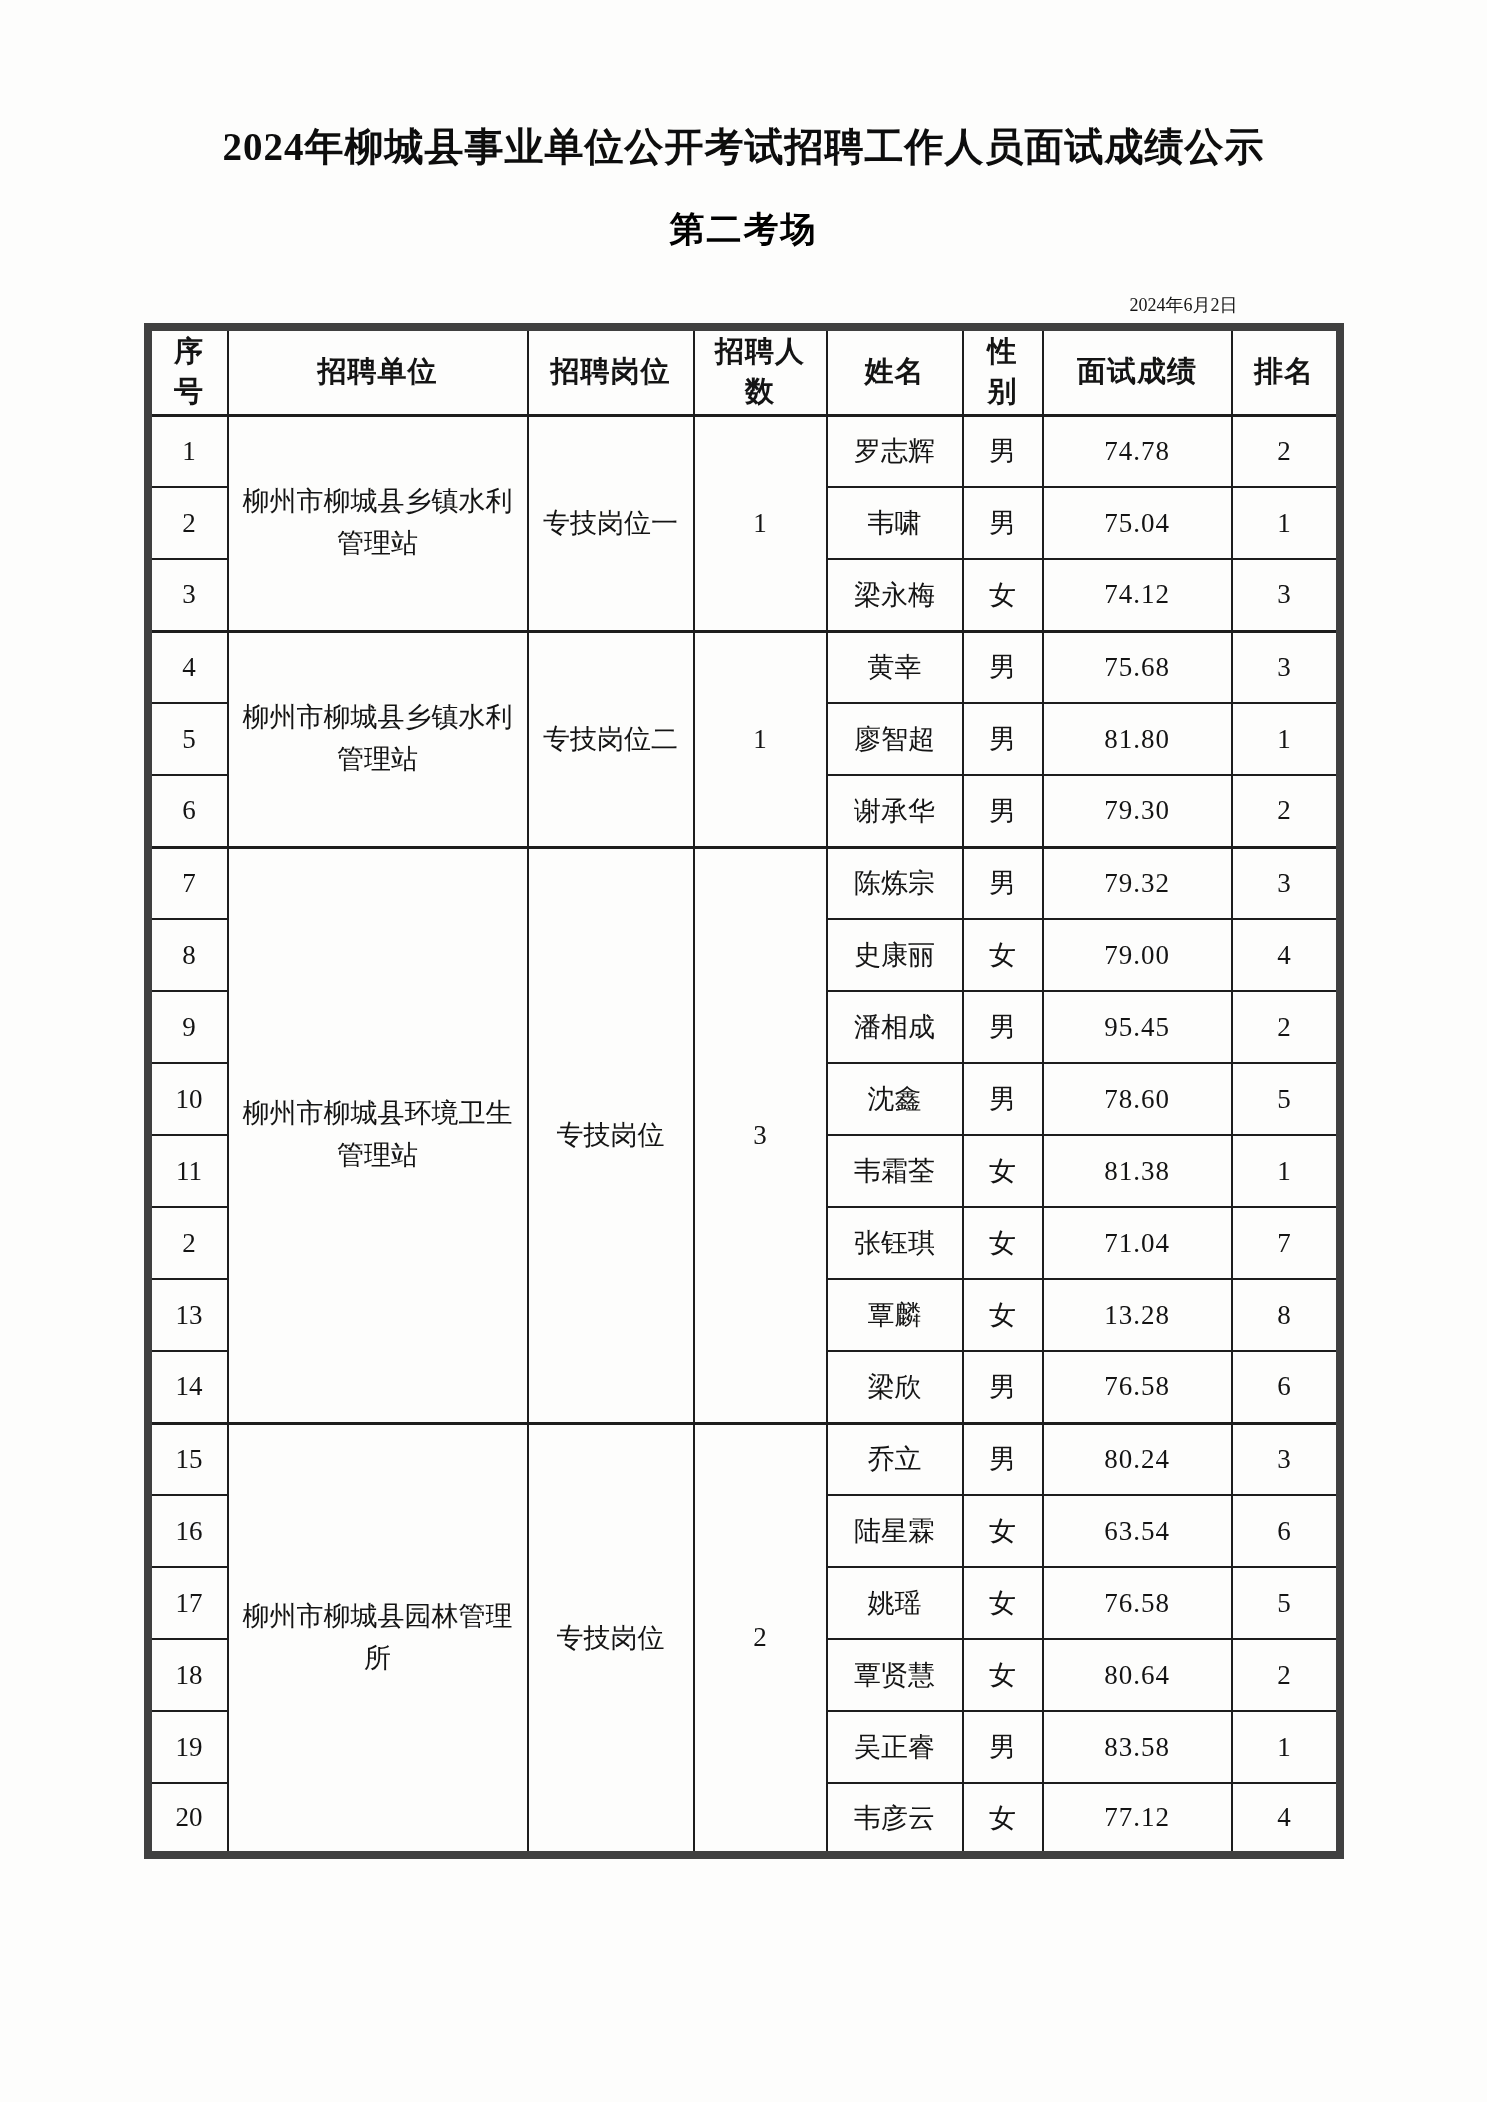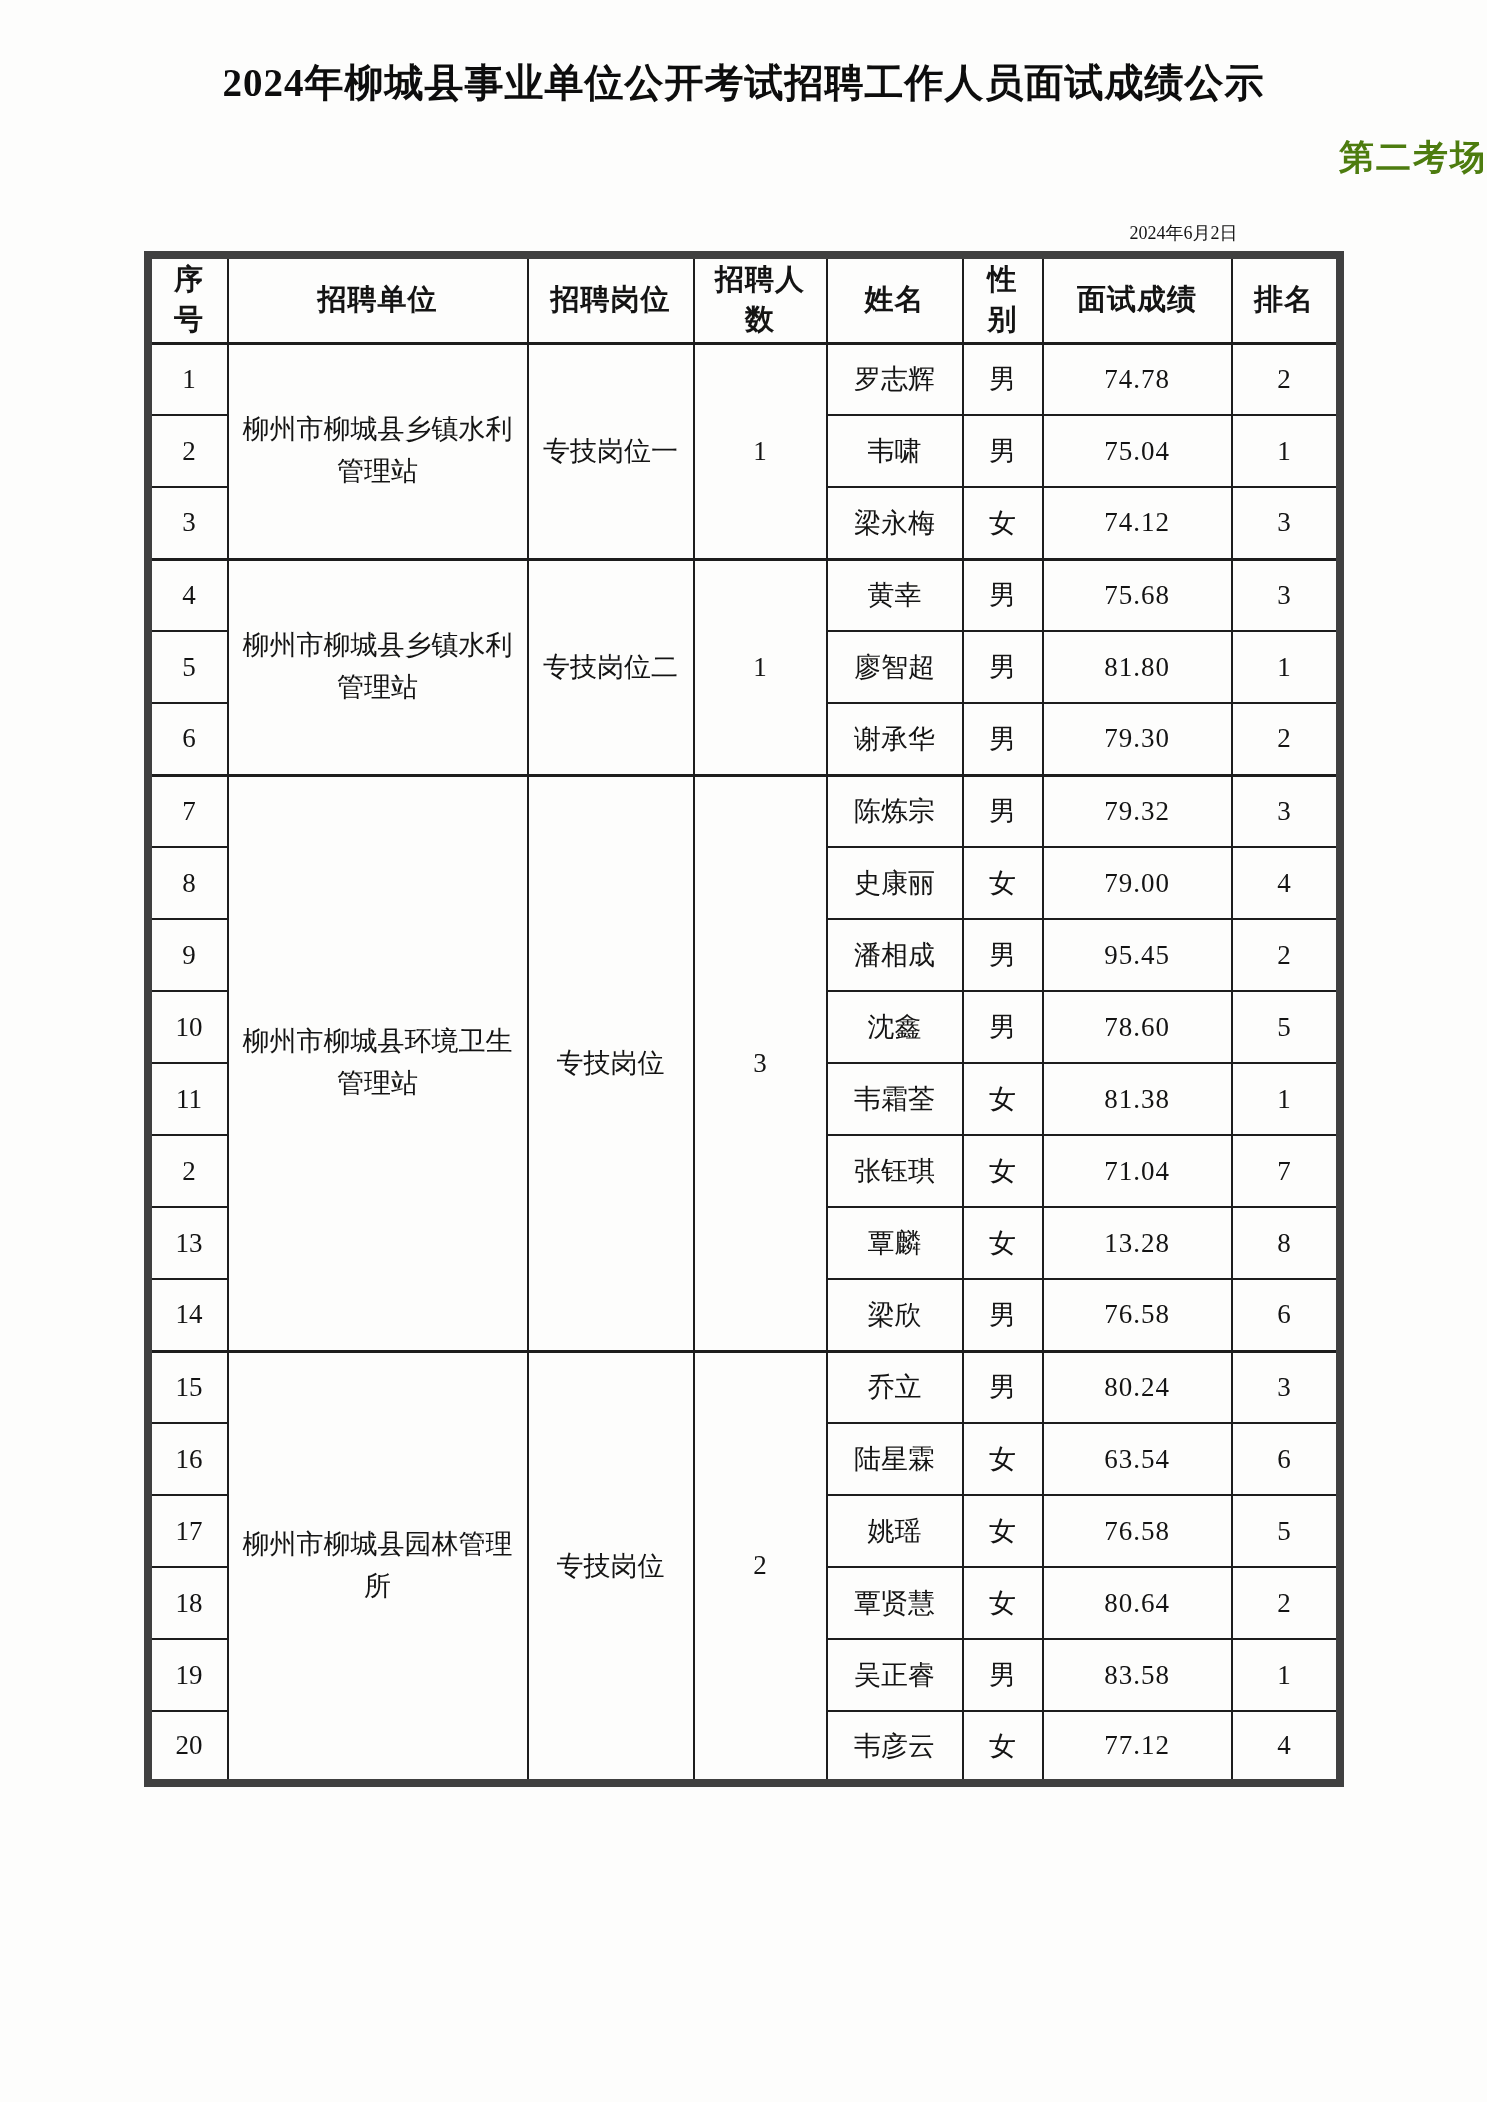--- a/index.html
+++ b/index.html
@@ -11,34 +11,34 @@
     position: relative;
     width: 1487px;
     height: 2102px;
     margin: 0 auto;
     background: #fdfdfc;
     color: #141414;
     font-family: "Liberation Serif", "DejaVu Serif", serif;
     overflow: hidden;
   }
   .title {
-    padding-top: 56px;
+    padding-top: 120px;
     text-align: center;
     font-size: 39px;
     font-weight: bold;
     letter-spacing: 1px;
     color: #0d0d0d;
   }
   .subtitle {
-    margin-top: 24px;
-    text-align: right;
+    margin-top: 32px;
+    text-align: center;
     font-size: 35px;
     font-weight: bold;
     letter-spacing: 2px;
-    color: #4d7c0f;
+    color: #000000;
   }
   .date-line {
     width: 1192px;
     margin: 40px auto 0;
     box-sizing: border-box;
     padding-right: 102px;
     text-align: right;
     font-size: 18px;
     color: #141414;
   }

